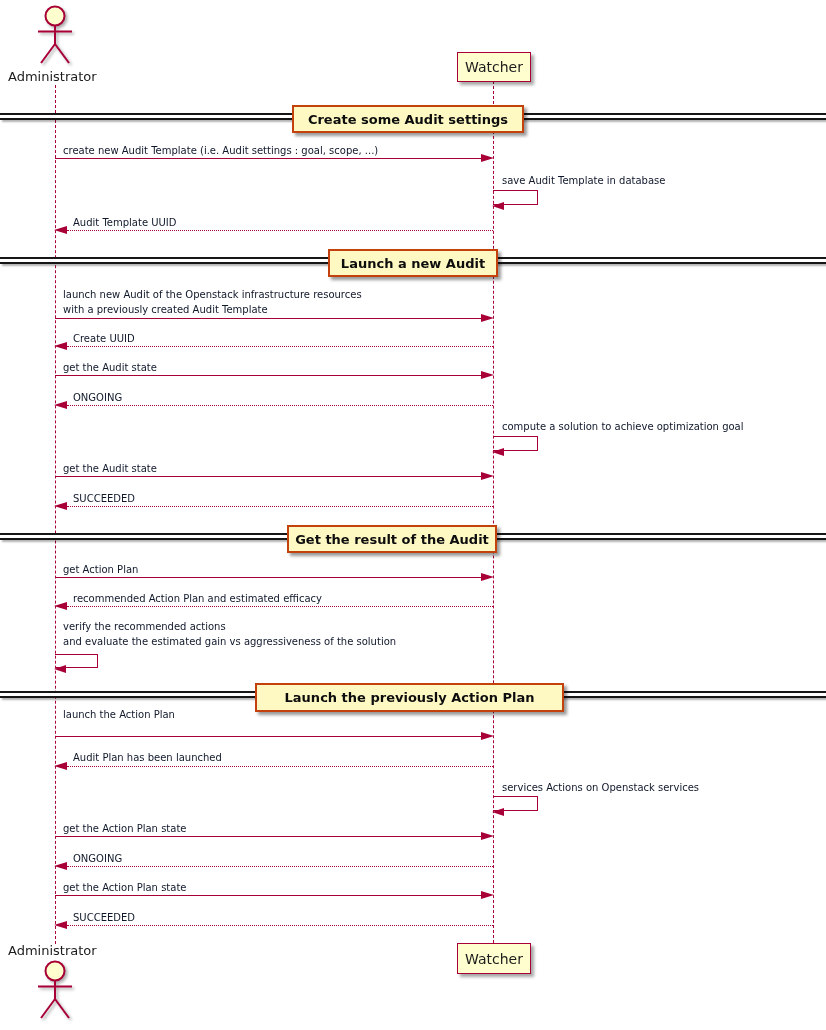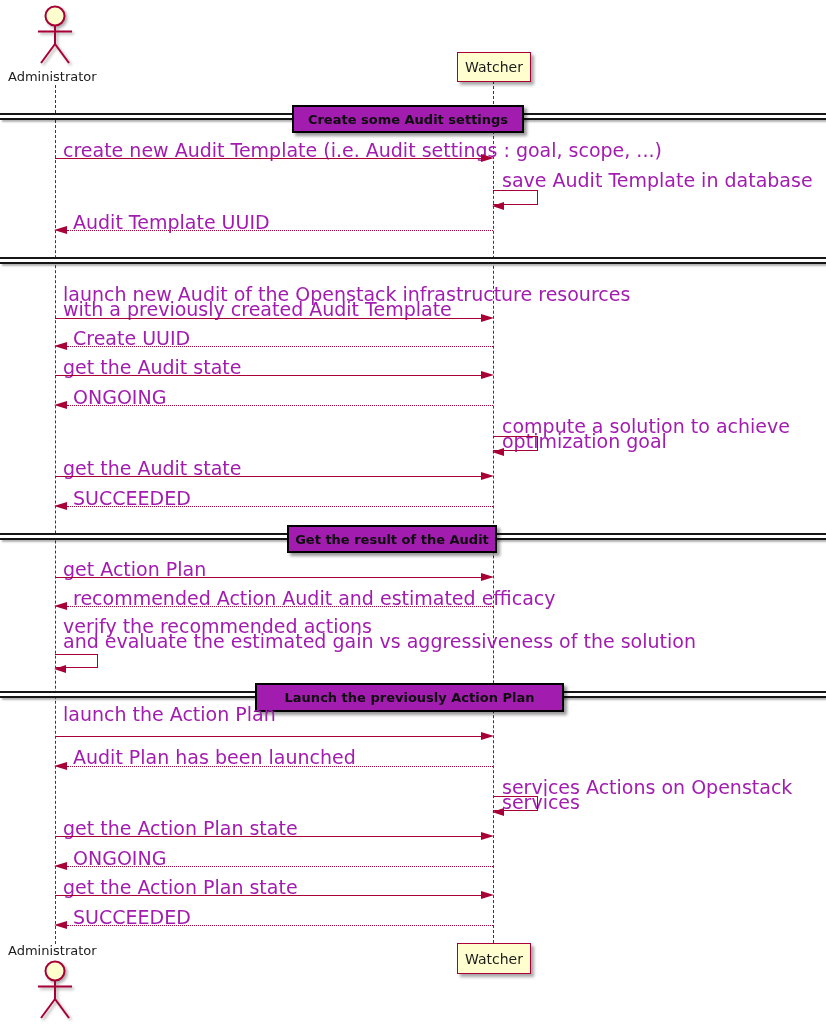--- a/index.html
+++ b/index.html
@@ -25,28 +25,28 @@
     font-size:14px; color:#1c1c1c; white-space:nowrap;
   }
 
   
   .divider-lines {
     position:absolute; left:0; width:826px; height:3px;
     border-top:2px solid #161616; border-bottom:2px solid #161616;
     background:#ffffff; box-shadow:2px 2px 2px rgba(0,0,0,0.3);
   }
   .divider-box {
-    position:absolute; background:#a21caf; border:2px solid #000000;
+    position:absolute; background:#fef9c3; border:2px solid #c2410c;
     box-shadow:3px 3px 3px rgba(0,0,0,0.4);
     display:flex; align-items:center; justify-content:center;
     font-size:13px; font-weight:bold; color:#0d0d0d; white-space:nowrap;
   }
 
   
-  .msg { position:absolute; font-size:19px; line-height:15px; color:#a21caf; white-space:pre-line; }
+  .msg { position:absolute; font-size:10px; line-height:15px; color:#0f172a; white-space:pre-line; }
   .arrow { position:absolute; height:0; border-top:1.5px solid var(--c); }
   .arrow.req { left:55px; width:426px; }
   .arrow.req::after {
     content:""; position:absolute; right:-13px; top:-5.5px; width:0; height:0;
     border-left:13px solid var(--c); border-top:4.5px solid transparent; border-bottom:4.5px solid transparent;
   }
   .arrow.rep { left:67px; width:426px; border-top-style:dotted; border-top-width:1.5px; }
   .arrow.rep::before {
     content:""; position:absolute; left:-13px; top:-5.5px; width:0; height:0;
     border-right:13px solid var(--c); border-top:4.5px solid transparent; border-bottom:4.5px solid transparent;
@@ -84,20 +84,21 @@
   <div class="msg" style="left:63px; top:143px;">create new Audit Template (i.e. Audit settings : goal, scope, ...)</div>
   <div class="arrow req" style="top:158px;"></div>
 
   <div class="msg" style="left:502px; top:173px;">save Audit Template in database</div>
   <div class="self-loop" style="left:493px; top:190px; width:44px; height:13px;"></div>
 
   <div class="msg" style="left:73px; top:215px;">Audit Template UUID</div>
   <div class="arrow rep" style="top:230px;"></div>
 
   <div class="divider-lines" style="top:257px;"></div>
+  <div class="divider-box" style="left:328px; top:249px; width:166px; height:24px;">Launch a new Audit</div>
 
   <div class="msg" style="left:63px; top:287px;">launch new Audit of the Openstack infrastructure resources
 with a previously created Audit Template</div>
   <div class="arrow req" style="top:318px;"></div>
 
   <div class="msg" style="left:73px; top:331px;">Create UUID</div>
   <div class="arrow rep" style="top:346px;"></div>
 
   <div class="msg" style="left:63px; top:360px;">get the Audit state</div>
   <div class="arrow req" style="top:375px;"></div>
@@ -113,21 +114,21 @@
 
   <div class="msg" style="left:73px; top:491px;">SUCCEEDED</div>
   <div class="arrow rep" style="top:506px;"></div>
 
   <div class="divider-lines" style="top:533px;"></div>
   <div class="divider-box" style="left:287px; top:525px; width:206px; height:24px;">Get the result of the Audit</div>
 
   <div class="msg" style="left:63px; top:562px;text-align:center;">get Action Plan</div>
   <div class="arrow req" style="top:577px;"></div>
 
-  <div class="msg" style="left:73px; top:591px;">recommended Action Audit and estimated efficacy</div>
+  <div class="msg" style="left:73px; top:591px;">recommended Action Plan and estimated efficacy</div>
   <div class="arrow rep" style="top:606px;"></div>
 
   <div class="msg" style="left:63px; top:619px;">verify the recommended actions
 and evaluate the estimated gain vs aggressiveness of the solution</div>
   <div class="self-loop" style="left:55px; top:654px; width:42px; height:12px;"></div>
 
   <div class="divider-lines" style="top:691px;"></div>
   <div class="divider-box" style="left:255px; top:683px; width:305px; height:25px;">Launch the previously Action Plan</div>
 
   <div class="msg" style="left:63px; top:707px;">launch the Action Plan</div>

